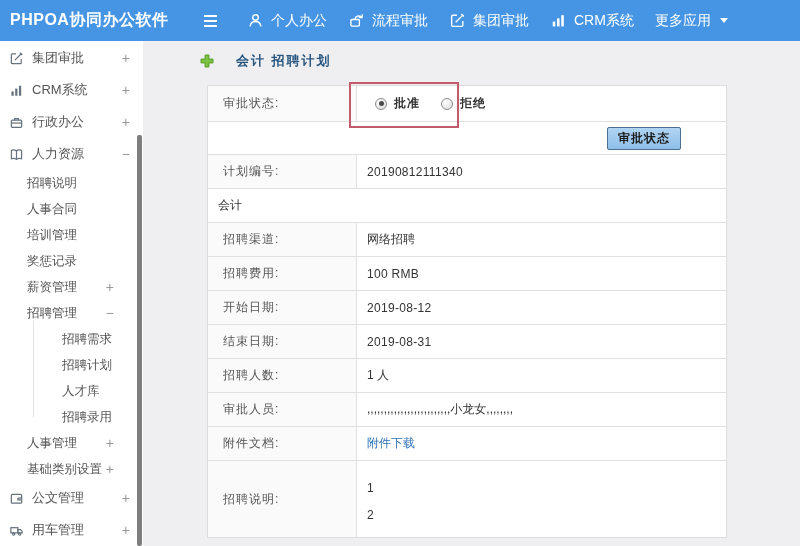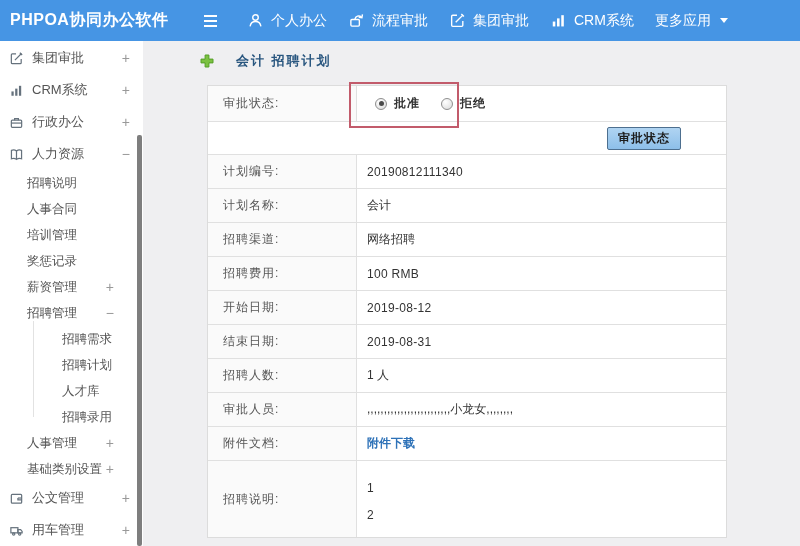--- a/index.html
+++ b/index.html
@@ -57,21 +57,21 @@
   .radio-label { font-size:12px; font-weight:bold; color:#333; letter-spacing:1px; margin-left:7px; cursor:pointer; }
   .radio-group2 { margin-left:21px; display:flex; align-items:center; }
   .radio-group1 { margin-left:8px; display:flex; align-items:center; }
   .approve-btn {
     width:74px; height:23px; font-size:12px; font-weight:bold; letter-spacing:1px; color:#1c1c1c;
     background:linear-gradient(180deg,#b0d4f2,#8dbfe9);
     border:1px solid #4d6f8f; border-radius:2px; cursor:pointer;
     font-family:"Liberation Sans","DejaVu Sans",sans-serif;
   }
   .annotation { position:absolute; left:349px; top:82px; width:110px; height:46px; border:2px solid #c25b6b; z-index:9; pointer-events:none; }
-  .link { color:#2e72b8; font-weight:bold; text-decoration:none; cursor:pointer; }
+  .link { color:#2e72b8; font-weight:normal; text-decoration:none; cursor:pointer; }
   .mono-ish { letter-spacing:.3px; }
 </style>
 </head>
 <body>
 
 <div class="topbar">
   <div class="brand">PHPOA协同办公软件</div>
   <div class="hamburger">
       <i></i>
       <i></i>
@@ -271,21 +271,20 @@
 
   <div class="t-row row-button">
     <button class="approve-btn">审批状态</button>
   </div>
 
   <div class="t-row row-data">
     <div class="cell-label">计划编号:</div>
     <div class="cell-value mono-ish">20190812111340</div>
   </div>
   <div class="t-row row-data">
-    <div class="cell-label">计划名称:</div>
     <div class="cell-value">会计</div>
   </div>
   <div class="t-row row-data">
     <div class="cell-label">招聘渠道:</div>
     <div class="cell-value">网络招聘</div>
   </div>
   <div class="t-row row-data">
     <div class="cell-label">招聘费用:</div>
     <div class="cell-value mono-ish">100 RMB</div>
   </div>

